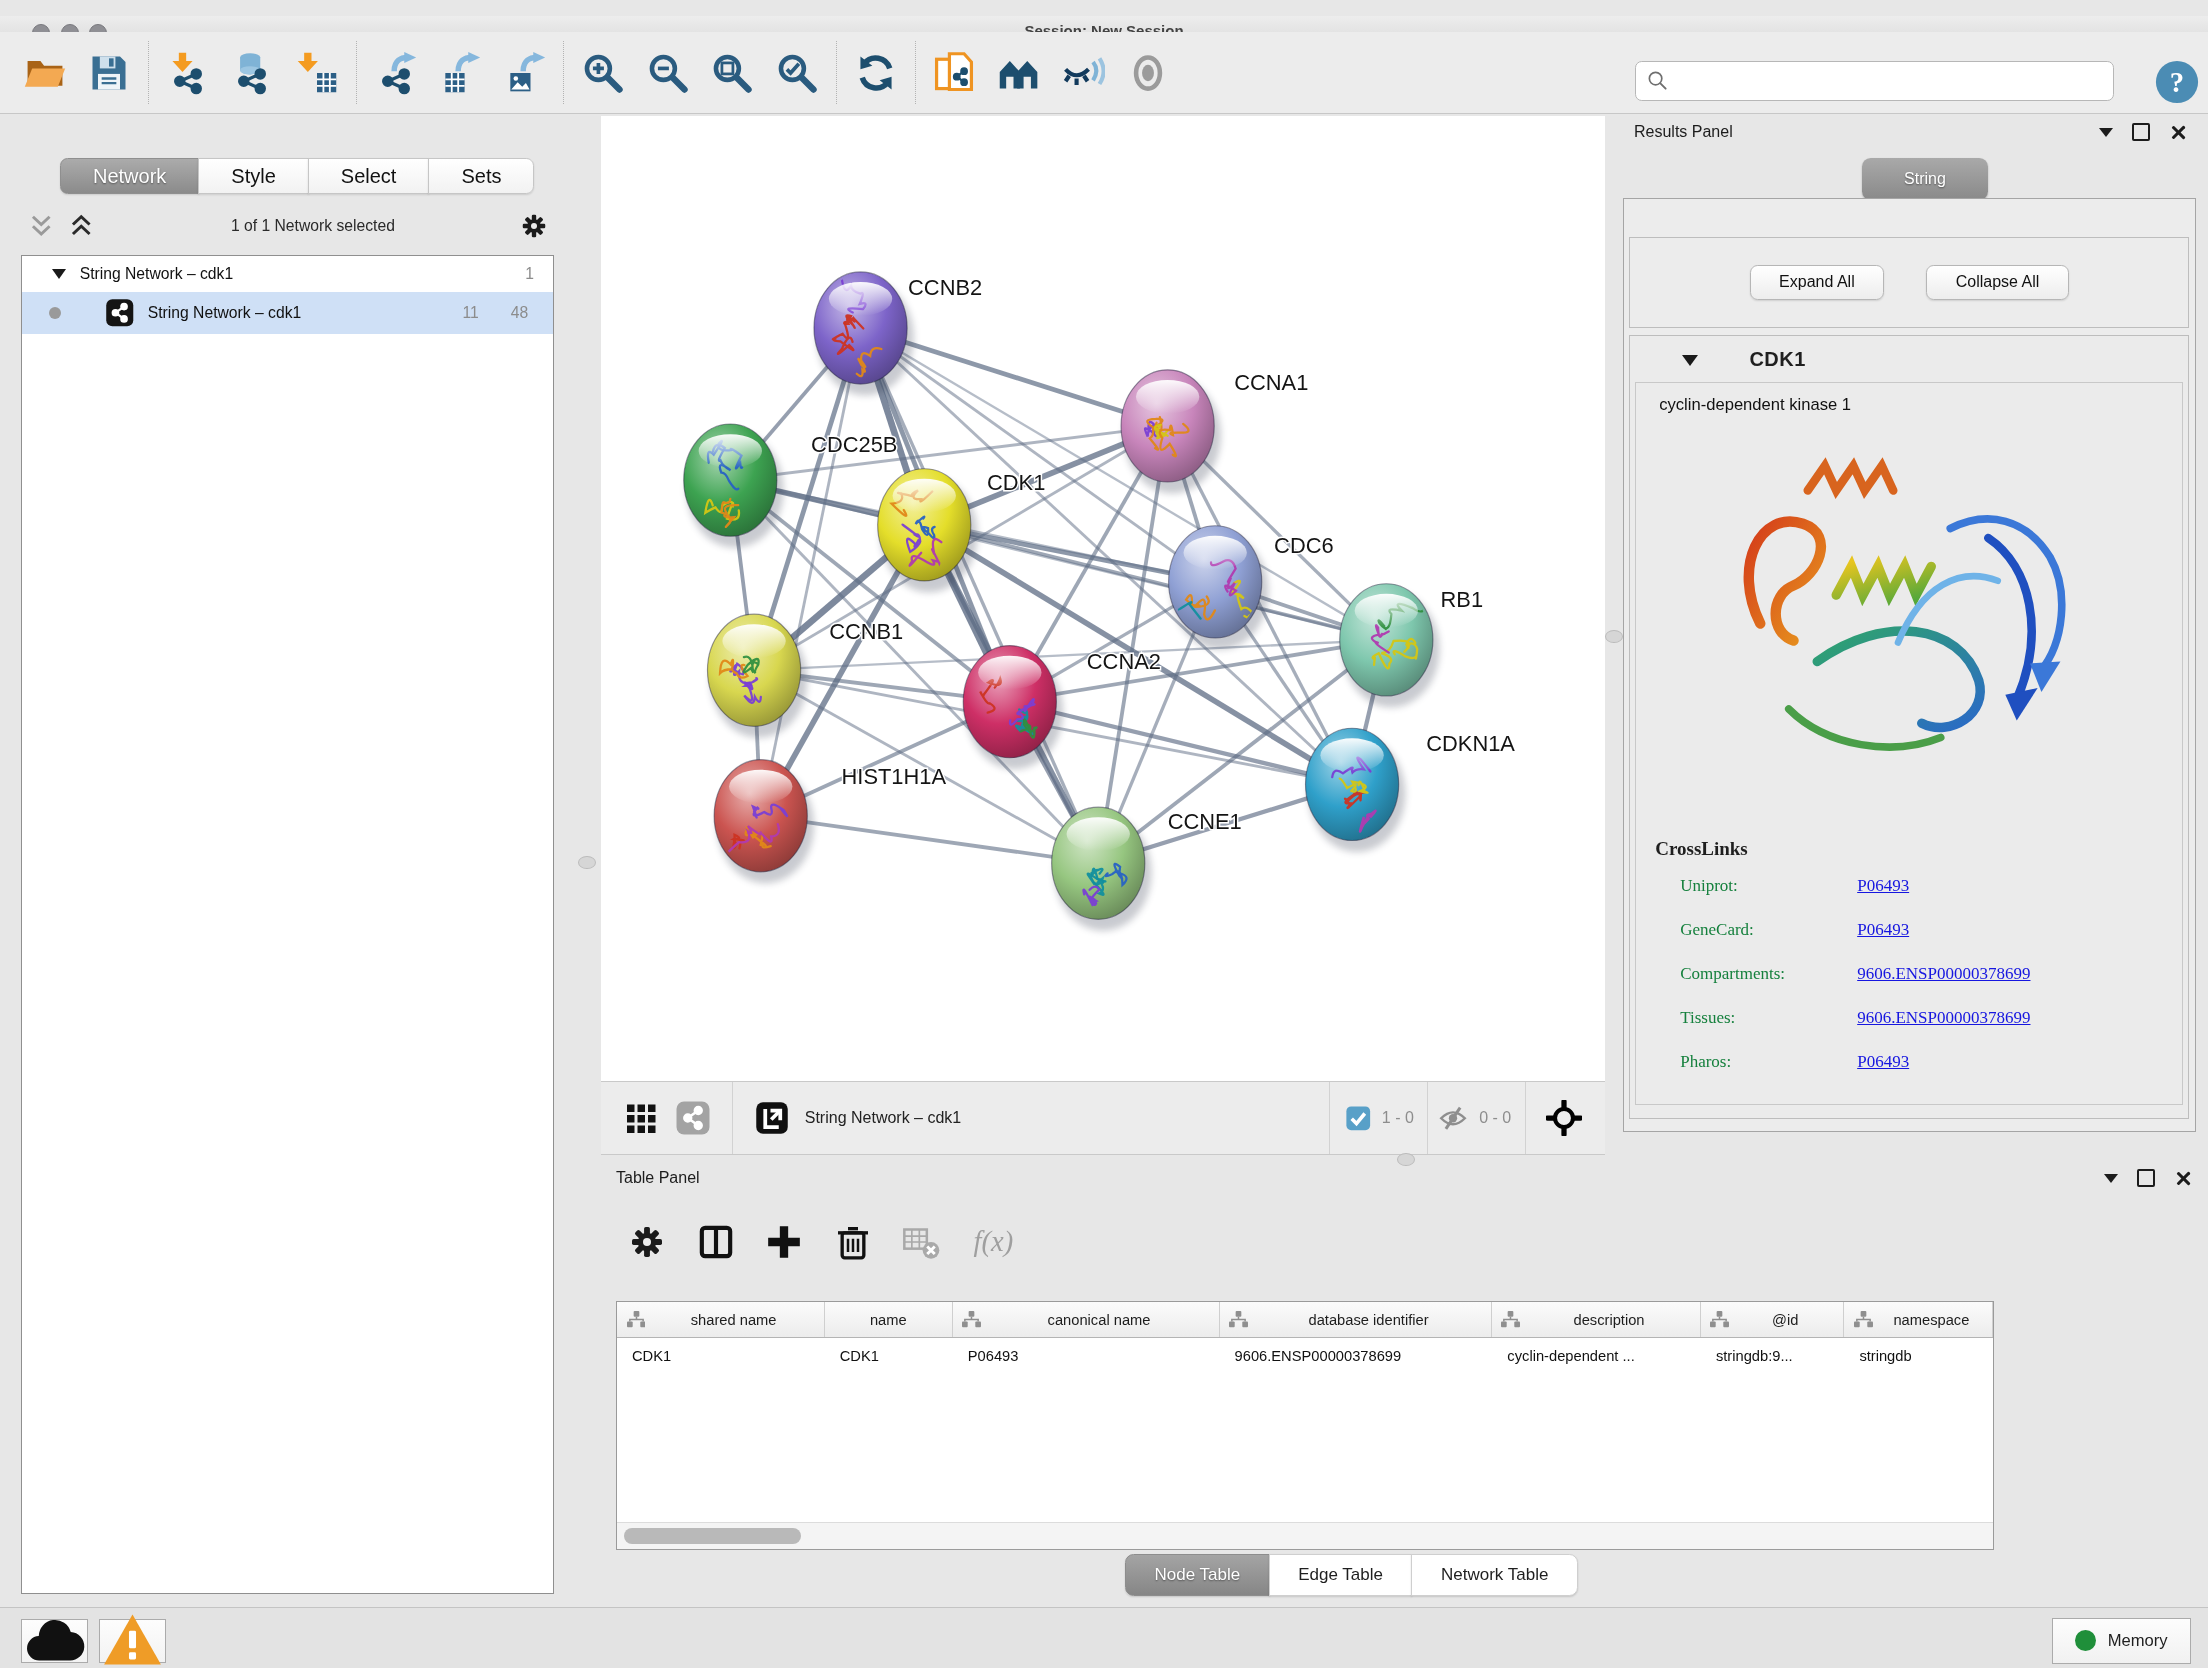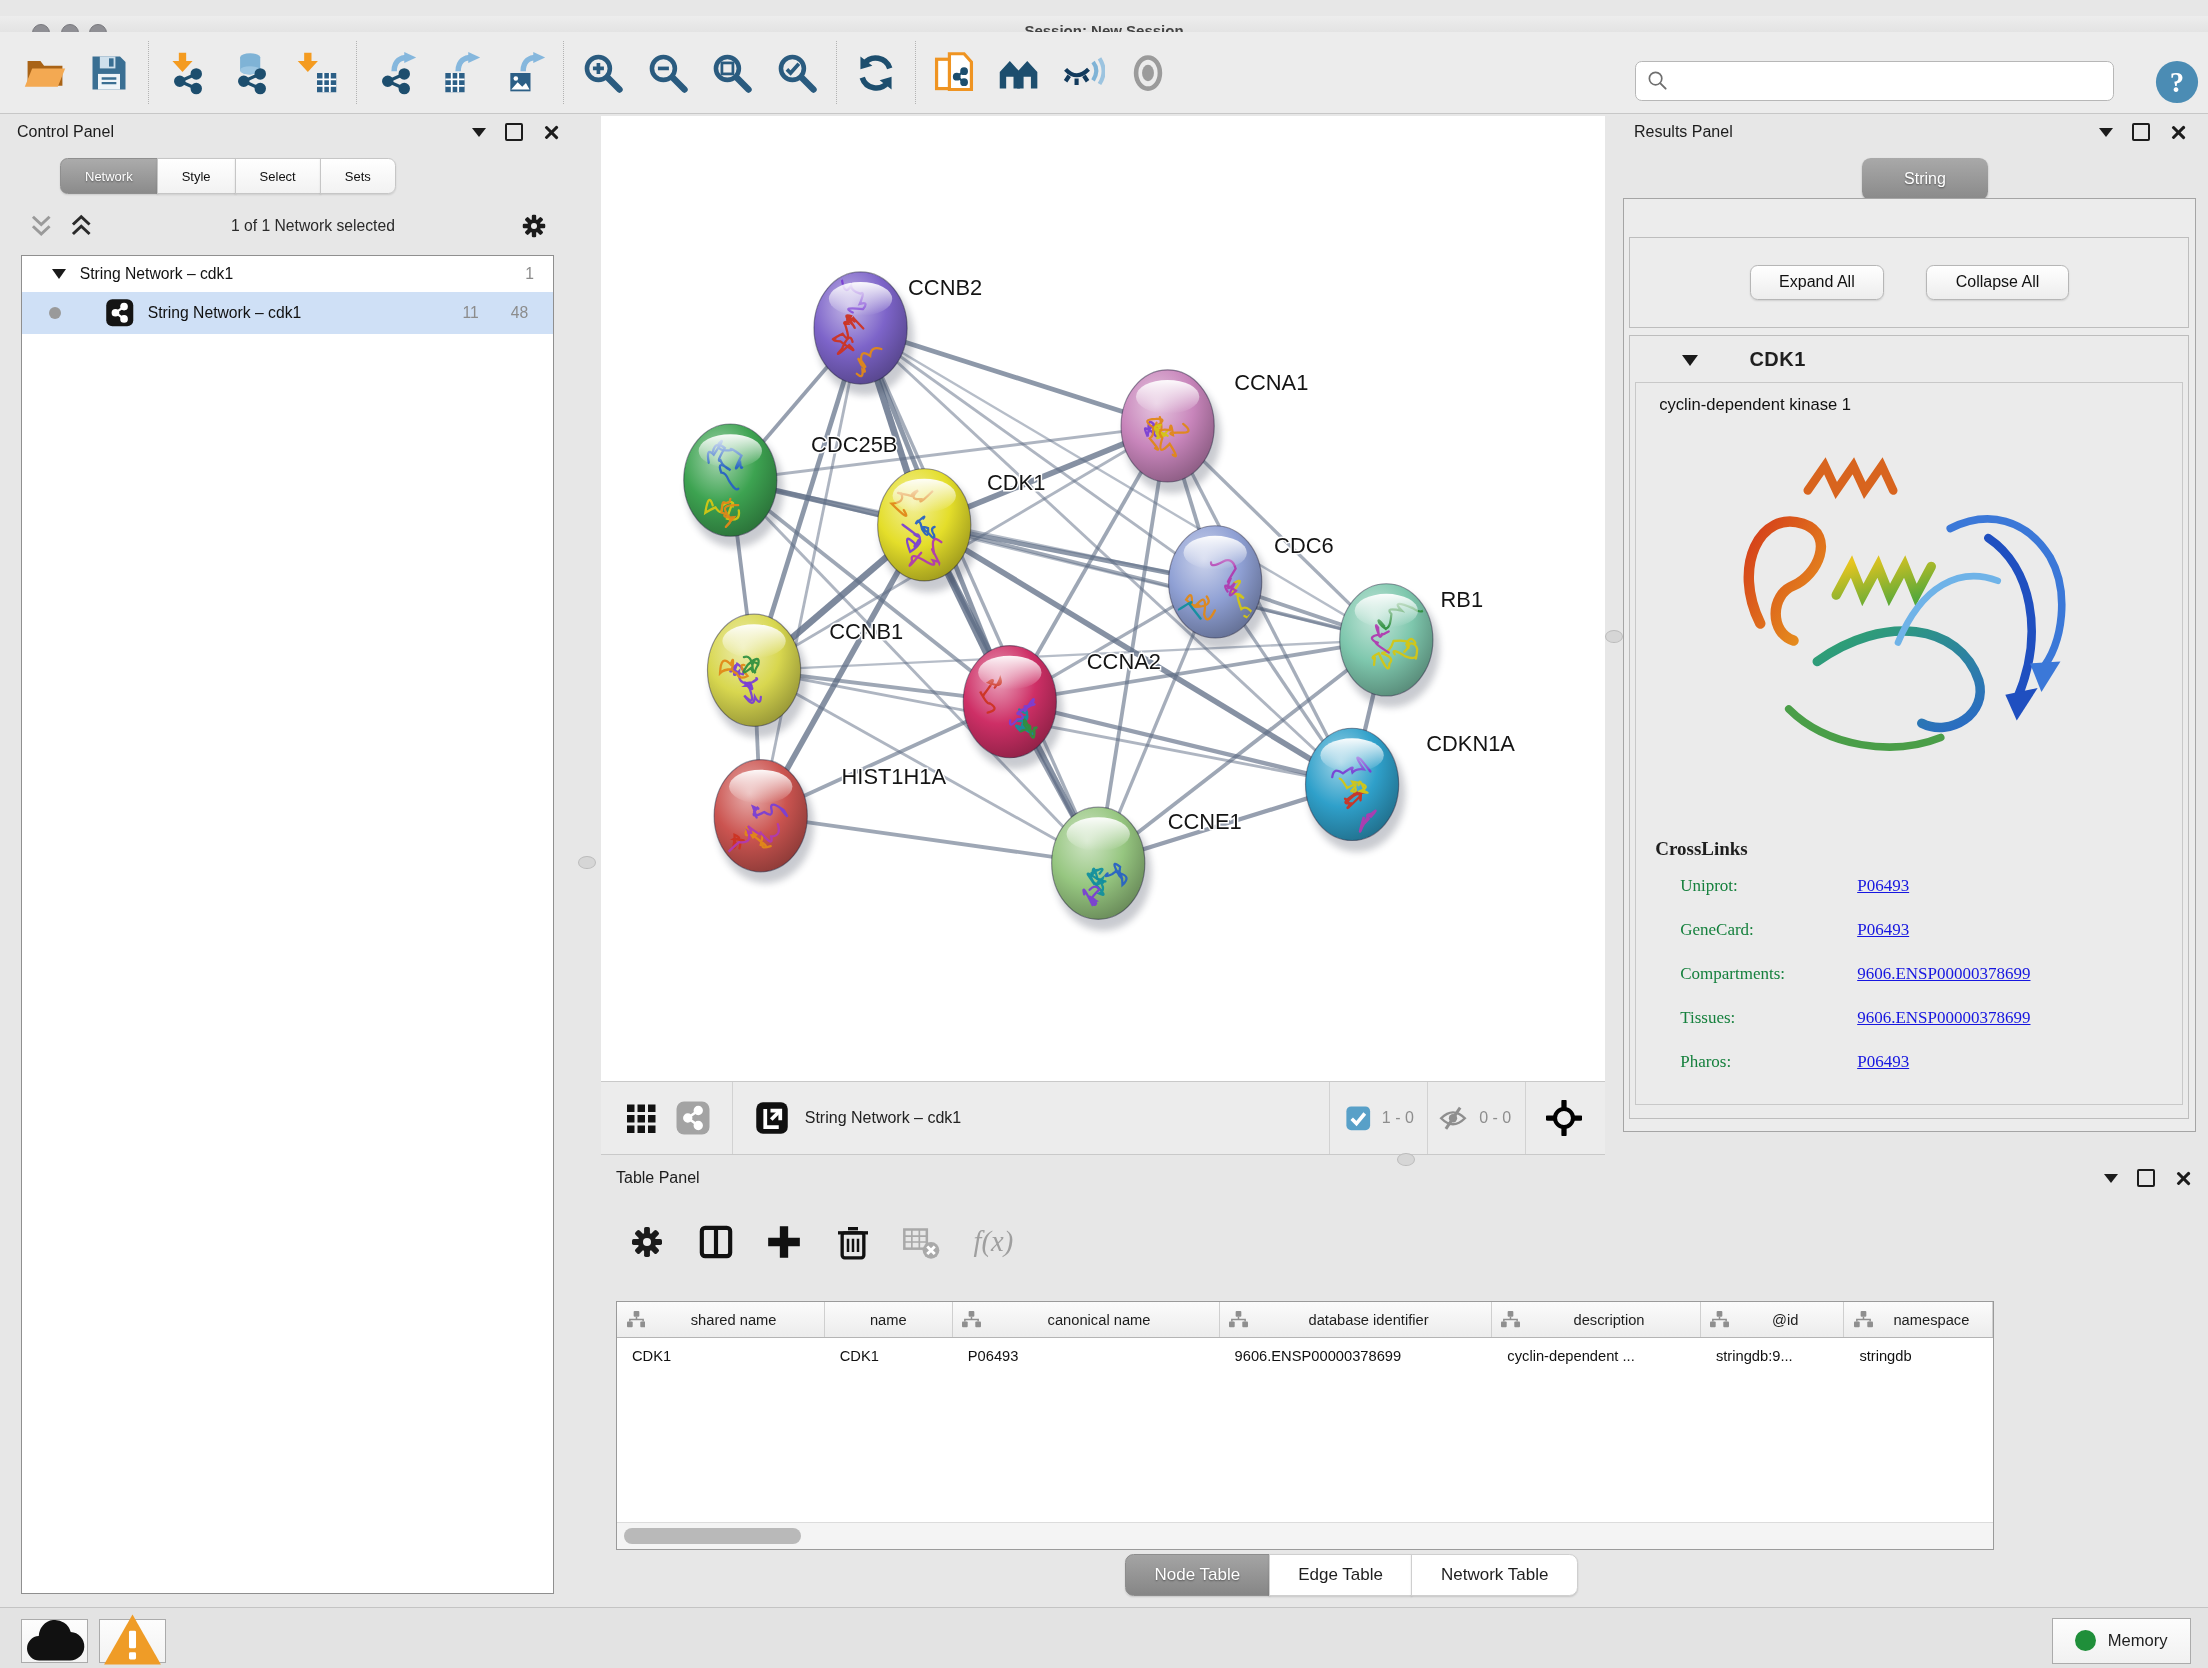--- a/index.html
+++ b/index.html
@@ -22,21 +22,21 @@
   
   .panel-hdr{display:flex;align-items:center;height:32px;padding:0 17px;font-size:16px;color:#1c1c1c;}
   .win-controls{margin-left:auto;display:flex;align-items:center;gap:19px;}
   .wc-min{width:0;height:0;border:7.6px solid transparent;border-top:9.5px solid #1c1c1c;margin-top:7.6px;}
   .wc-float{width:14.3px;height:14.3px;border:2.4px solid #1c1c1c;border-radius:1.9px;background:transparent;}
   .wc-close{position:relative;width:17px;height:17px;}
   .wc-close:before,.wc-close:after{content:"";position:absolute;left:7.6px;top:0;width:3.3px;height:17px;background:#1c1c1c;border-radius:1px;}
   .wc-close:before{transform:rotate(45deg);}
   .wc-close:after{transform:rotate(-45deg);}
   .seg{display:flex;}
-  .seg-tab{height:34px;padding:0 24px;display:flex;align-items:center;font-size:13px;background:linear-gradient(#ffffff,#f2f2f2);border:1px solid #c6c6c6;margin-left:-1px;color:#111;box-shadow:0 1px 1.9px rgba(0,0,0,.12);}
+  .seg-tab{height:34px;padding:0 32px;display:flex;align-items:center;font-size:20px;background:linear-gradient(#ffffff,#f2f2f2);border:1px solid #c6c6c6;margin-left:-1px;color:#111;box-shadow:0 1px 1.9px rgba(0,0,0,.12);}
   .seg-tab:first-child{border-radius:7.6px 0 0 7.6px;}
   .seg-tab:last-child{border-radius:0 7.6px 7.6px 0;}
   .seg-tab.selected{background:linear-gradient(#ababab,#8b8b8b);color:#fff;text-shadow:0 1px 1.9px rgba(0,0,0,.45);border-color:#8f8f8f;}
   .btn{background:linear-gradient(#ffffff,#ededed);border:1px solid #b6b6b6;border-radius:7.6px;font-size:16px;padding:7.6px 28.5px;color:#111;box-shadow:0 1px 1.9px rgba(0,0,0,.12);}
   
   #control-panel{position:absolute;left:0;top:116px;width:576px;height:1489px;}
   #cp-tabs{position:absolute;left:61px;top:42px;}
   #cp-subhdr{position:absolute;left:0;top:91px;width:100%;height:38px;display:flex;align-items:center;padding:0 27px;box-sizing:border-box;font-size:15.7px;color:#2a2a2a;}
   #cp-subhdr .chev{width:28.5px;height:28.5px;margin-right:11.4px;}
   #cp-subhdr .mid{flex:1;text-align:center;}
@@ -289,28 +289,20 @@
       </span>
     <input id="search-input" placeholder="" style="">
   </div>
   <div id="help-btn"><span><svg viewBox="0 0 48 48" style="width: 100%; height: 100%; display: block;">
           <circle cx="24" cy="24" r="22" fill="#4b8cb4"></circle>
           <text x="24" y="34" font-size="30" font-weight="bold" text-anchor="middle" fill="#fff" font-family="Liberation Serif,serif">?</text>
         </svg></span></div>
 </div>
 
 <div id="control-panel">
-  <div class="panel-hdr">
-    <span>Control Panel</span>
-    <span class="win-controls">
-      <span class="wc-min"></span>
-      <span class="wc-float"></span>
-      <span class="wc-close"></span>
-    </span>
-  </div>
   <div id="cp-tabs" class="seg">
       <div class="seg-tab selected">Network</div>
       <div class="seg-tab">Style</div>
       <div class="seg-tab">Select</div>
       <div class="seg-tab">Sets</div>
     </div>
   <div id="cp-subhdr">
     <span class="chev">
         <svg viewBox="0 0 48 48" style="width: 100%; height: 100%; display: block;">
           <path d="M10 8l14 13 14-13M10 24l14 13 14-13" stroke="#9a9a9a" stroke-width="5" fill="none"></path>

